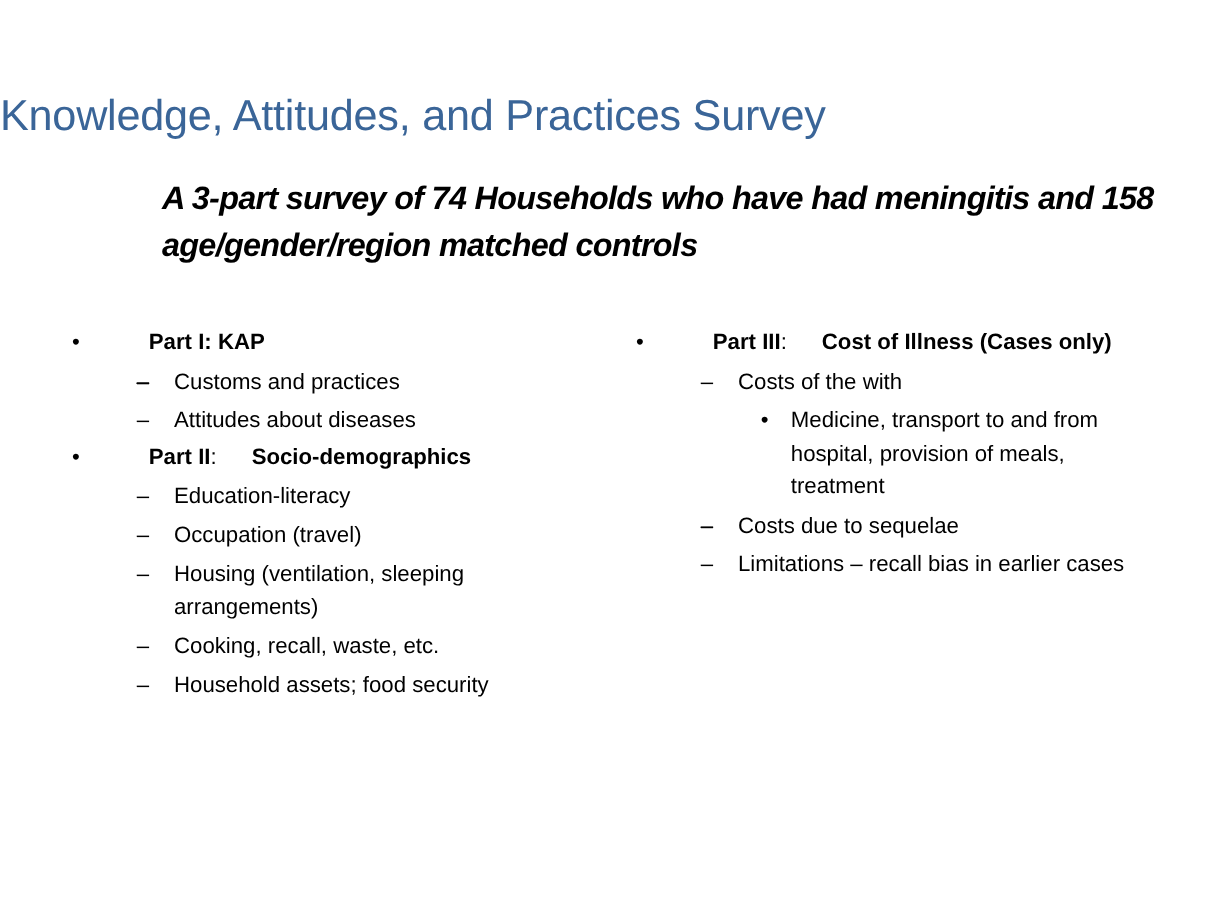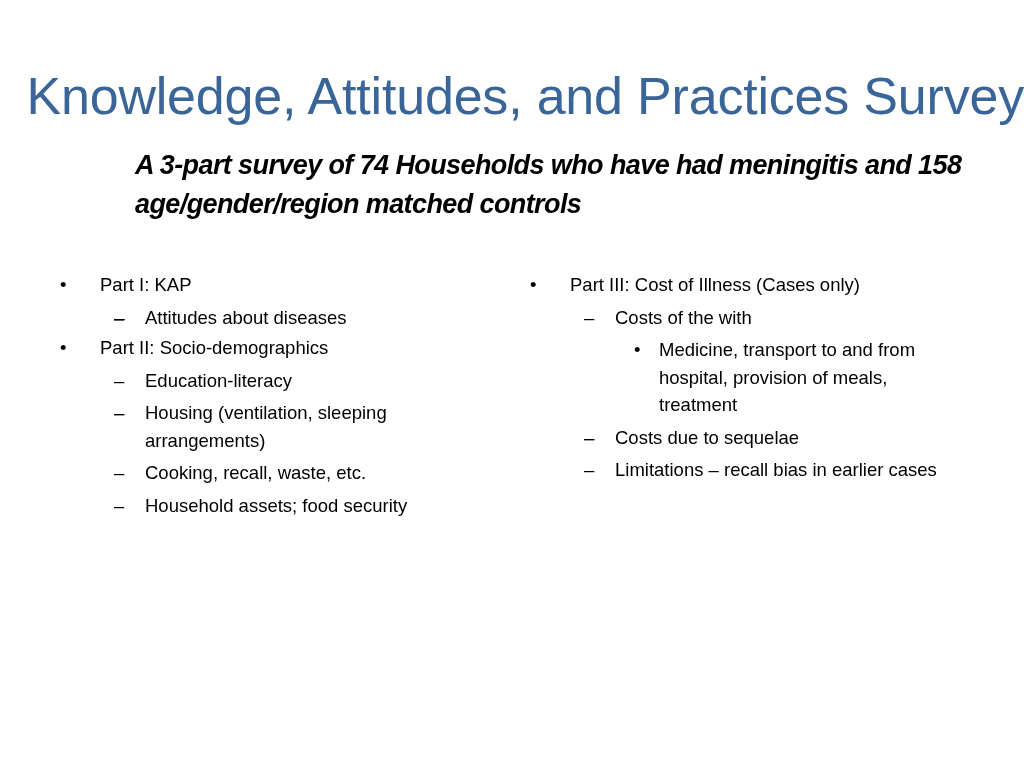--- a/index.html
+++ b/index.html
@@ -1,51 +1,51 @@
 <!DOCTYPE html>
 <html><head>
   <meta charset="utf-8">
   <style>
     html, body { margin: 0; padding: 0; }
     body { width: 1024px; height: 768px; background: #ffffff; position: relative; overflow: hidden; font-family: "Liberation Sans", sans-serif; color: #000; }
-    .title { position: absolute; left: 0; width: 1024px; top: 72px; text-align: right; font-size: 52px; color: #3a6598; line-height: 48px; letter-spacing: -0.2px; }
+    .title { position: absolute; left: 0; width: 1024px; top: 72px; text-align: left; font-size: 36px; color: #3a6598; line-height: 48px; letter-spacing: -0.2px; }
     .subtitle { position: absolute; left: 101px; top: 146px; width: 860px; font-size: 27px; font-weight: bold; font-style: italic; line-height: 39px; letter-spacing: -0.6px; margin-left: 34px; }
     .col { position: absolute; top: 268px; font-size: 18.5px; line-height: 27.5px; }
     .col.left { left: 60px; width: 430px; }
     .col.right { left: 530px; width: 440px; }
     .l1 { position: relative; padding-left: 40px; margin-top: 3px; }
     .l1 .mark { position: absolute; left: 0; top: 0; }
     .l2 { position: relative; padding-left: 85px; margin-top: 5px; }
     .l2 .mark { position: absolute; left: 54px; top: 0; }
     .l3 { position: relative; padding-left: 129px; margin-top: 5px; }
     .l3 .mark { position: absolute; left: 104px; top: 0; }
-    .b { font-weight: normal; }
+    .b { font-weight: bold; margin-left: 24px; }
   </style>
 </head>
 <body>
 
 <div class="title">Knowledge, Attitudes, and Practices Survey</div>
 <div class="subtitle">A 3-part survey of 74 Households who have had meningitis and 158 age/gender/region matched controls</div>
 
 <div class="col left">
   <div class="l1">
     <span class="mark">•</span>
     <span class="b">Part I: KAP</span>
   </div>
   <div class="l2"><span class="mark">–</span></div>
   <div class="l2"><span class="mark">–</span></div>
-  <div class="l2"><span class="mark">–</span></div>
+  <div class="l2"><span class="mark">–</span><span>Customs and practices</span></div>
   <div class="l2"><span class="mark">–</span><span>Attitudes about diseases</span></div>
 
   <div class="l1">
     <span class="mark">•</span>
     <span class="b">Part II</span><span>: </span><span class="b">Socio-demographics</span>
   </div>
   <div class="l2"><span class="mark">–</span><span>Education-literacy</span></div>
-  <div class="l2"><span class="mark">–</span></div>
+  <div class="l2"><span class="mark">–</span><span>Occupation (travel)</span></div>
   <div class="l2"><span class="mark">–</span><span>Housing (ventilation, sleeping arrangements)</span></div>
   <div class="l2"><span class="mark">–</span><span>Cooking, recall, waste, etc.</span></div>
   <div class="l2"><span class="mark">–</span><span>Household assets; food security</span></div>
 </div>
 
 <div class="col right">
   <div class="l1">
     <span class="mark">•</span>
     <span class="b">Part III</span><span>: </span><span class="b">Cost of Illness  (Cases only)</span>
   </div>

